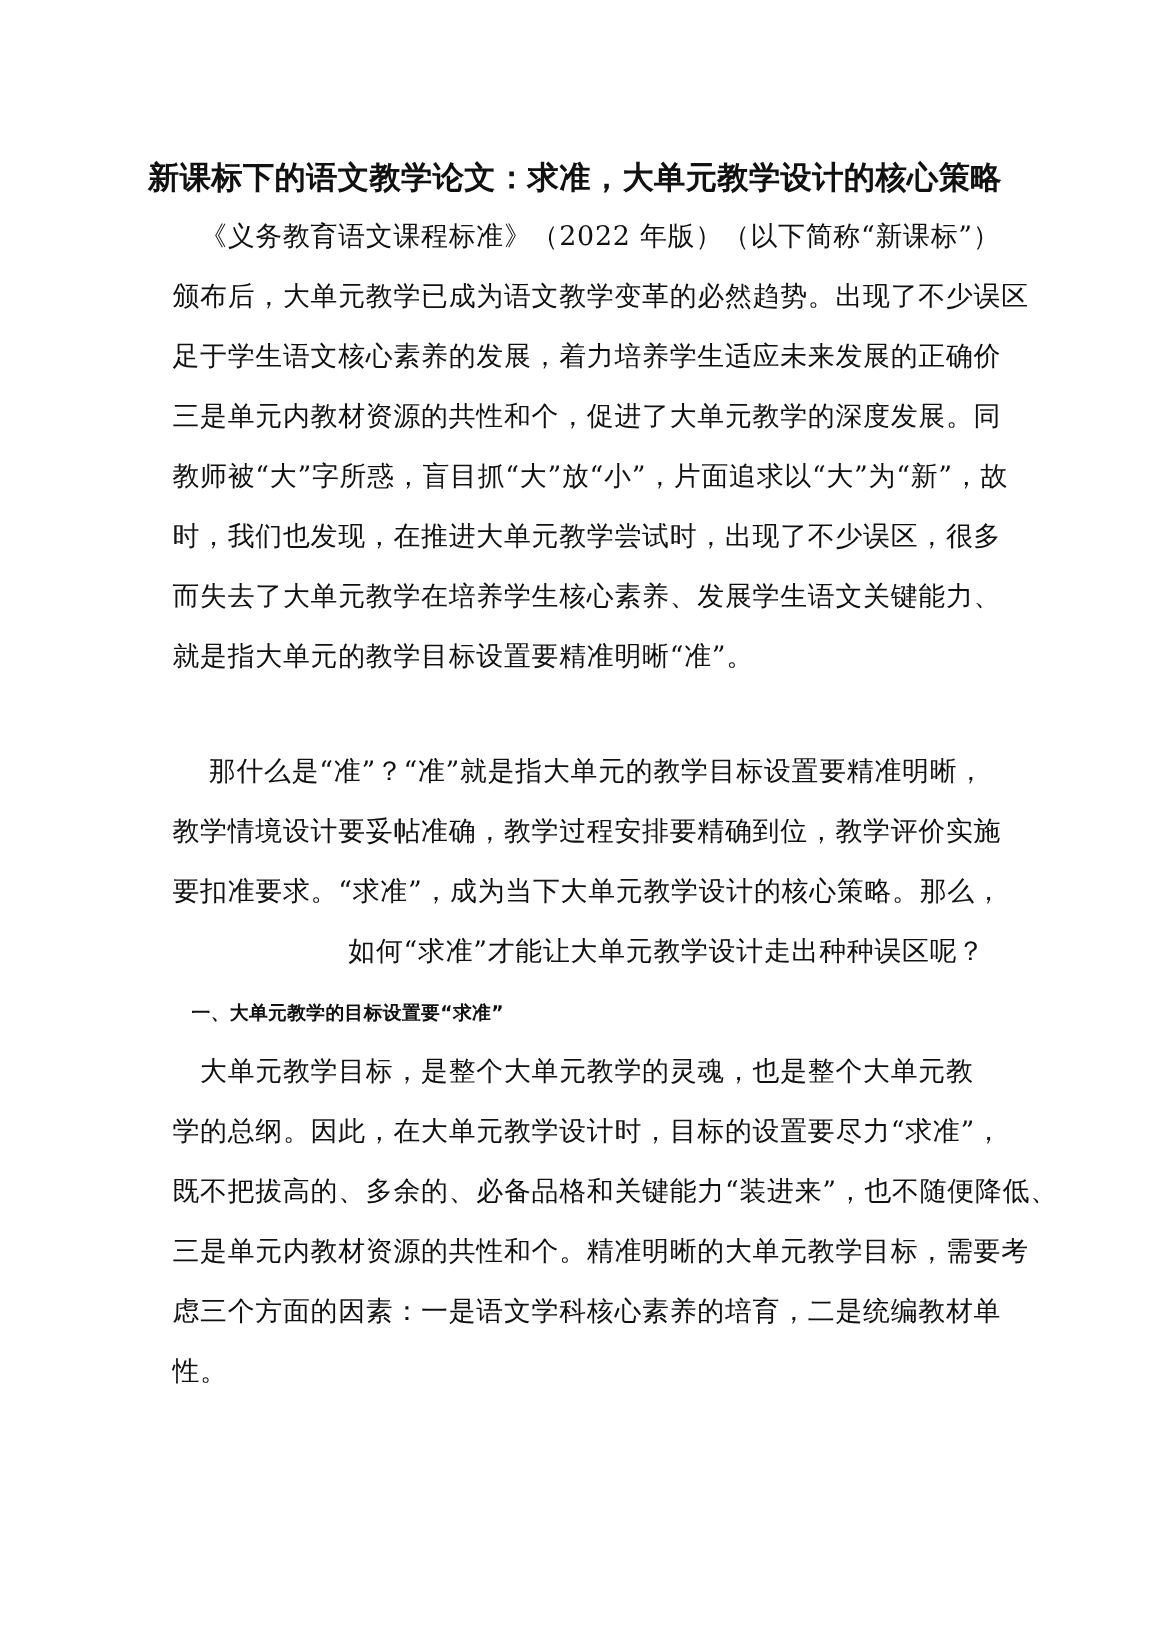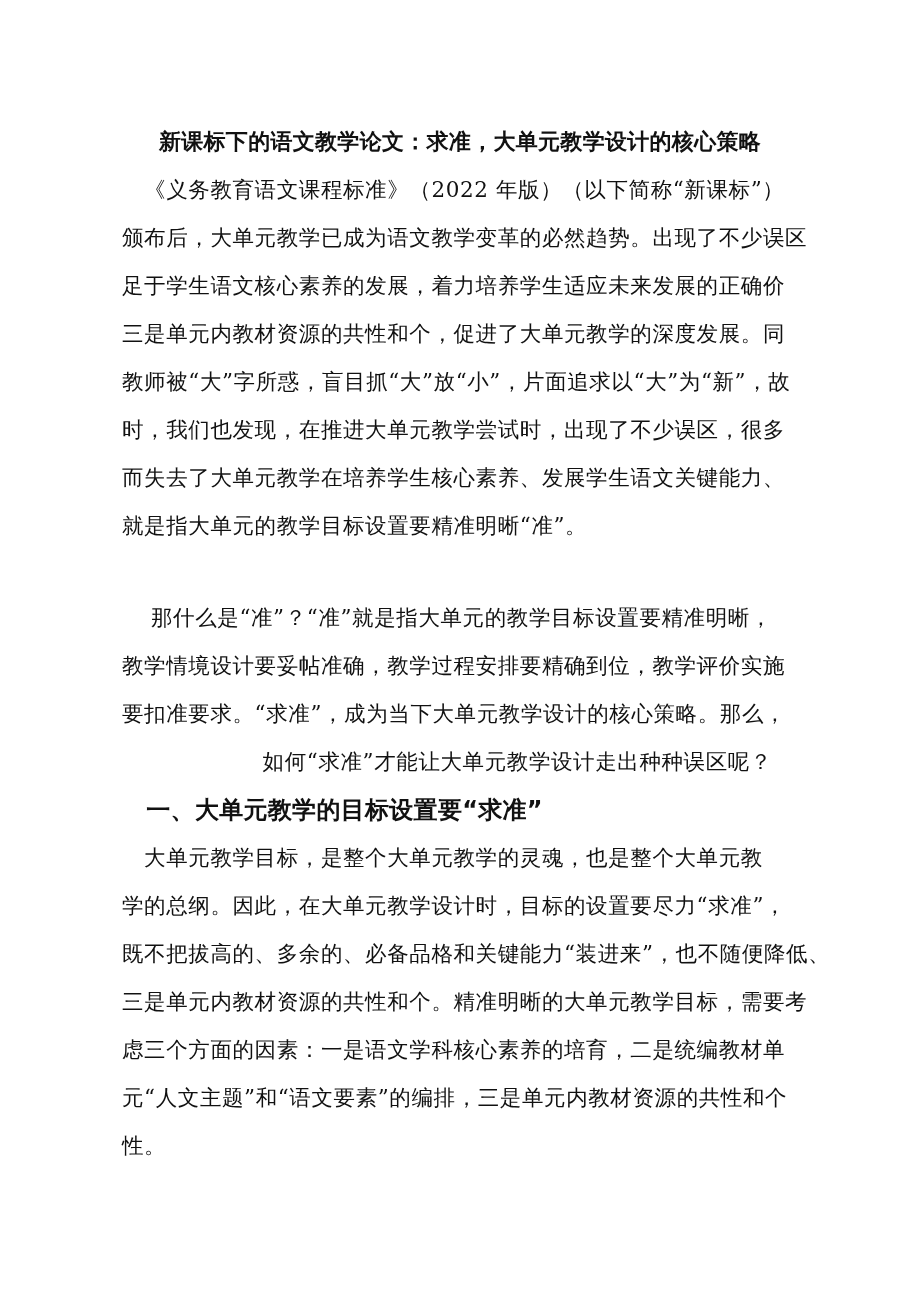--- a/index.html
+++ b/index.html
@@ -1,24 +1,24 @@
 <!DOCTYPE html>
 <html><head>
 <meta charset="utf-8">
 <style>
   html, body { margin:0; padding:0; background:#ffffff; }
   body { width:920px; height:1302px; position:relative; overflow:hidden;
          font-family:"DejaVu Serif","Liberation Serif",serif; color:#111; }
   .page { position:absolute; left:0; top:0; width:920px; height:1302px; background:#fff; }
   .title { position:absolute; top:128px; left:0; width:920px; text-align:center;
            font-family:"DejaVu Sans","Liberation Sans",sans-serif; font-weight:bold;
-           font-size:22px; letter-spacing:0.3px; line-height:28px; }
-  .body { position:absolute; left:122px; width:650px; font-size:21.5px; }
+           font-size:25px; letter-spacing:0.3px; line-height:28px; }
+  .body { position:absolute; left:138px; width:650px; font-size:21.5px; }
   .line { height:48px; line-height:48px; white-space:nowrap; letter-spacing:0.6px; }
-  .heading { font-family:"DejaVu Sans","Liberation Sans",sans-serif; font-weight:bold; font-size:24px; letter-spacing:0.3px; }
+  .heading { font-family:"DejaVu Sans","Liberation Sans",sans-serif; font-weight:bold; font-size:15px; letter-spacing:0.3px; }
 </style>
 </head>
 <body>
 
 <div class="page">
   <div class="title">新课标下的语文教学论文：求准，大单元教学设计的核心策略</div>
 
   <div class="body" style="top:166px;">
     <div class="line">　《义务教育语文课程标准》（2022 年版）（以下简称“新课标”）</div>
     <div class="line">颁布后，大单元教学已成为语文教学变革的必然趋势。出现了不少误区</div>
@@ -40,16 +40,15 @@
   <div class="body" style="top:786px;">
     <div class="line heading">　一、大单元教学的目标设置要“求准”</div>
   </div>
 
   <div class="body" style="top:834px;">
     <div class="line">　大单元教学目标，是整个大单元教学的灵魂，也是整个大单元教</div>
     <div class="line">学的总纲。因此，在大单元教学设计时，目标的设置要尽力“求准”，</div>
     <div class="line">既不把拔高的、多余的、必备品格和关键能力“装进来”，也不随便降低、</div>
     <div class="line">三是单元内教材资源的共性和个。精准明晰的大单元教学目标，需要考</div>
     <div class="line">虑三个方面的因素：一是语文学科核心素养的培育，二是统编教材单</div>
-    <div class="line">元“人文主题”和“语文要素”的编排，三是单元内教材资源的共性和个</div>
     <div class="line">性。</div>
   </div>
 </div>
 
 </body></html>

